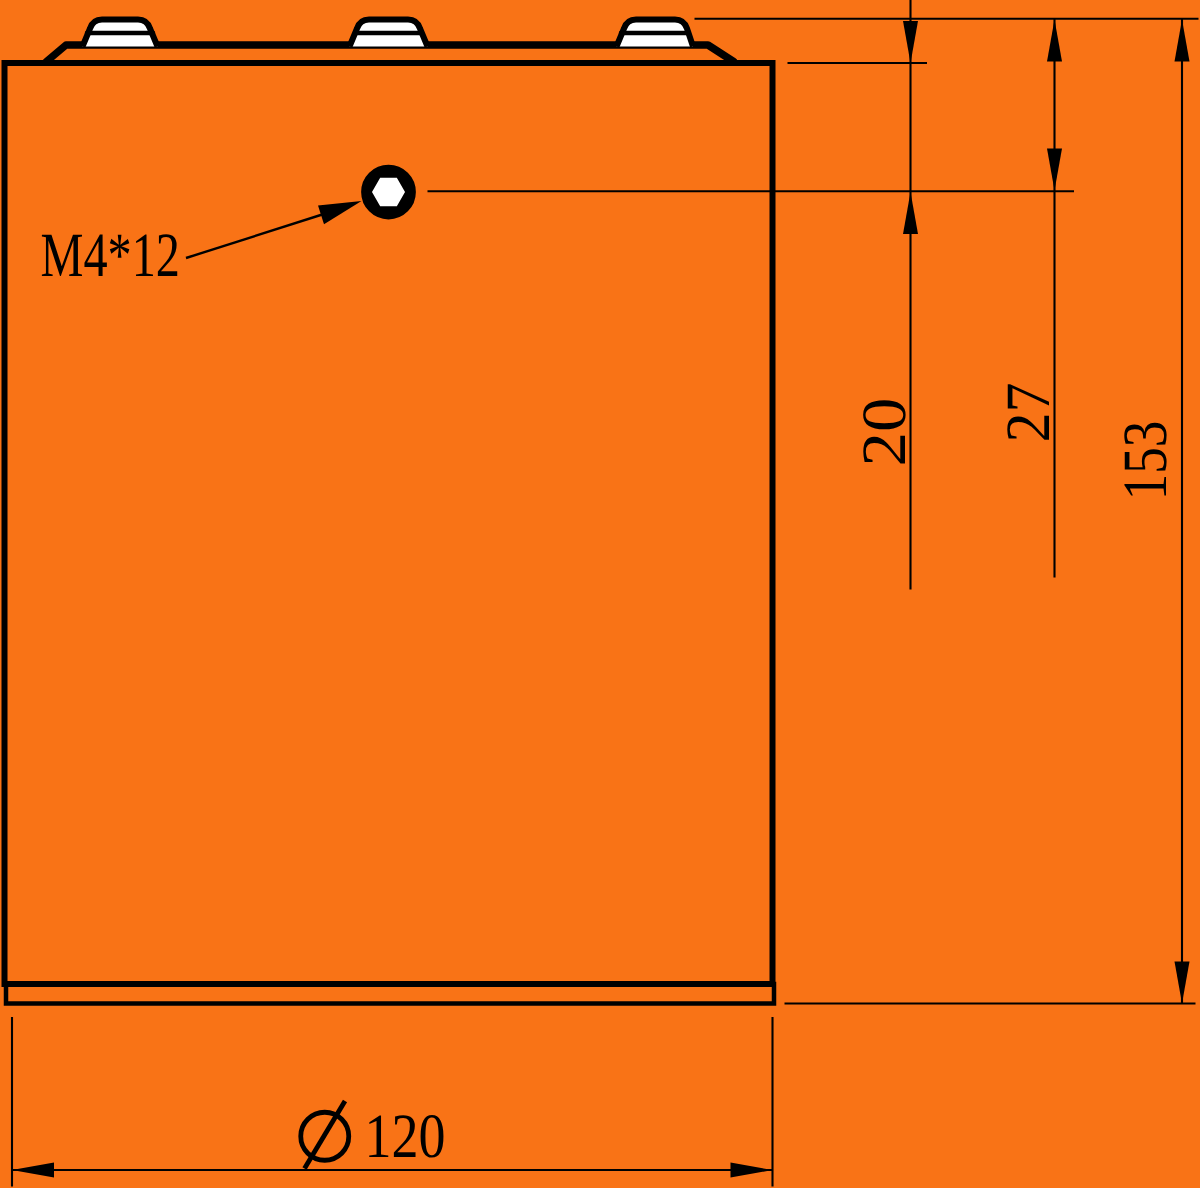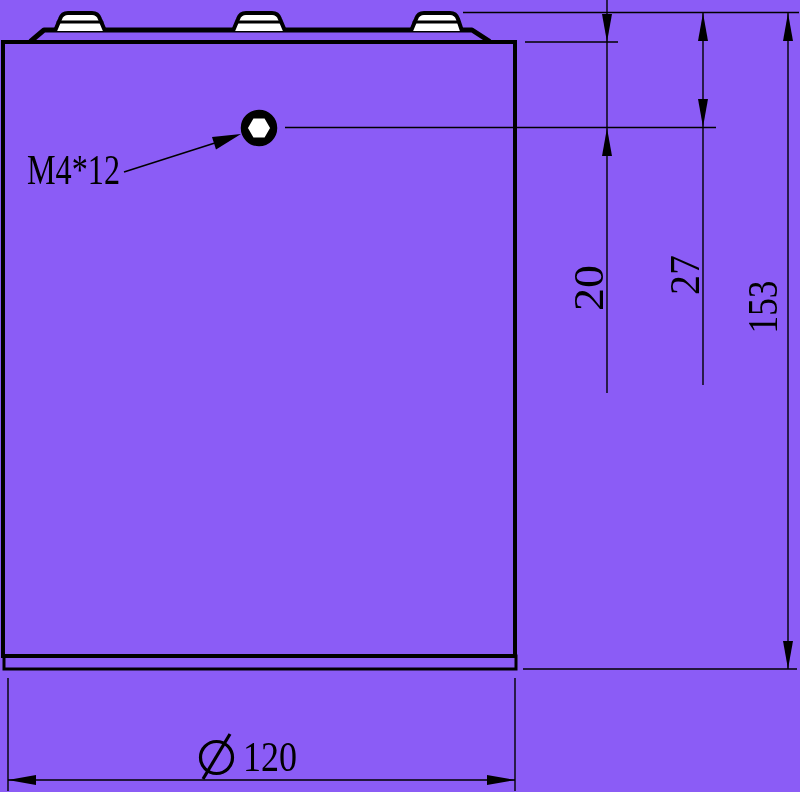--- a/index.html
+++ b/index.html
@@ -4,21 +4,21 @@
 <style>
   html, body {
     margin: 0;
     padding: 0;
     background: #ffffff;
   }
   .drawing-page {
     position: relative;
     width: 800px;
     height: 792px;
-    background: #8b5cf6;
+    background: #f97316;
     overflow: hidden;
   }
   svg {
     display: block;
   }
   .thick  { stroke: #000; stroke-width: 4;   fill: none; }
   .cap    { stroke: #000; stroke-width: 5;   fill: none; stroke-linejoin: round; stroke-linecap: round; }
   .tab    { stroke: #000; stroke-width: 4;   fill: #fff; stroke-linejoin: round; }
   .seam   { stroke: #000; stroke-width: 3;   fill: none; stroke-linecap: round; }
   .rim    { stroke: #000; stroke-width: 3;   fill: none; }

